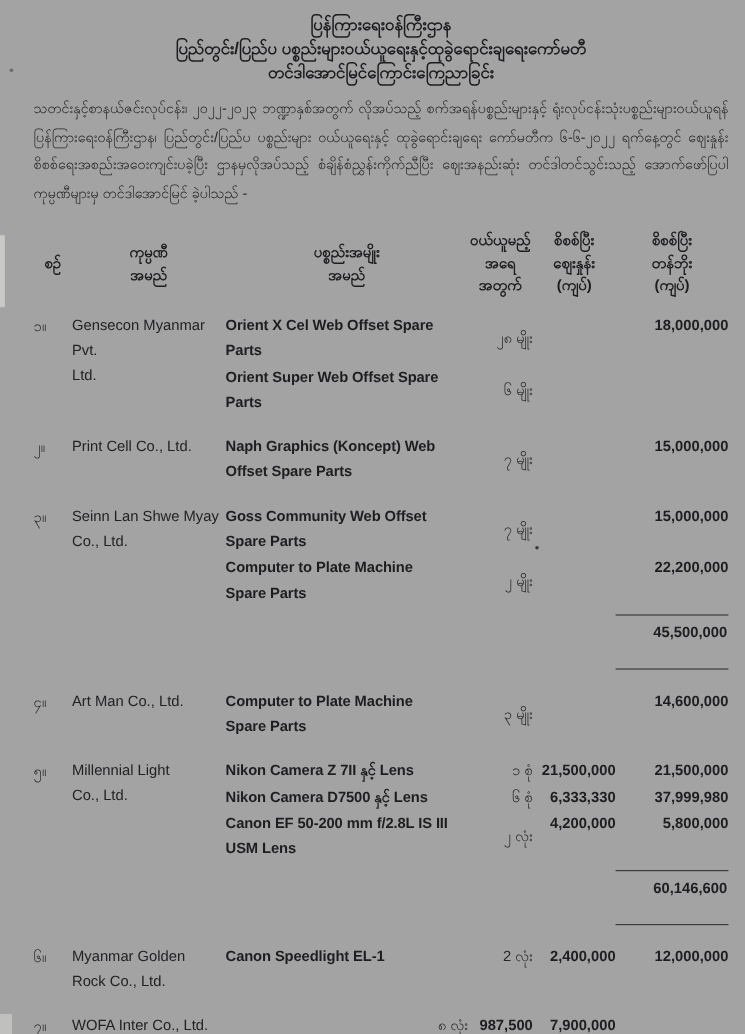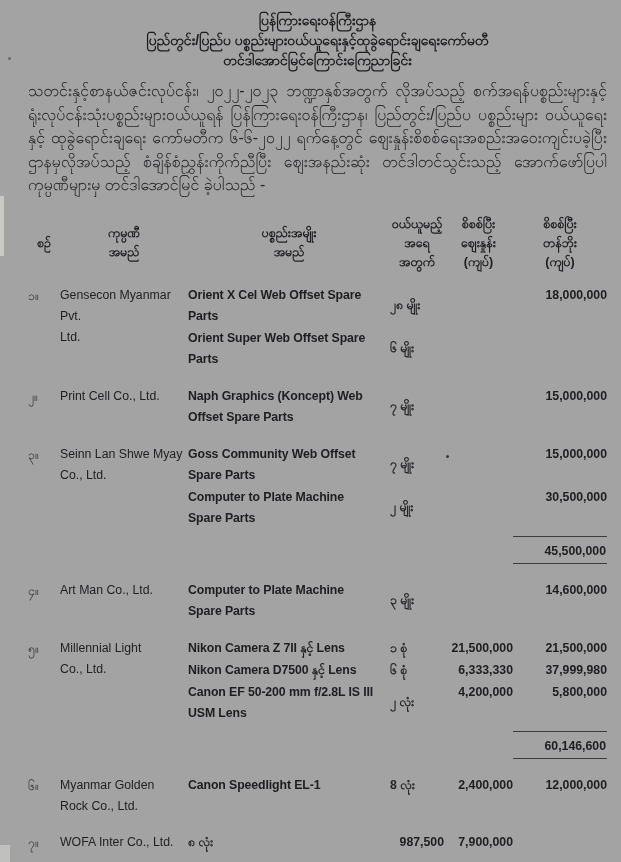--- a/index.html
+++ b/index.html
@@ -12,21 +12,21 @@
     font-family:"Liberation Sans", sans-serif;
     overflow:hidden;
     box-sizing:border-box;
     padding:10px 14px 0 28px;
   }
   
   .title-block{text-align:center;font-weight:bold;color:#1c1c20;}
   .title-line{font-size:14px;line-height:20px;}
   .para{
     margin-top:9px;
-    font-size:16px;line-height:23.5px;
+    font-size:12px;line-height:23.5px;
     text-align:justify;
     color:#26262a;
   }
   
   .thead{
     display:grid;
     grid-template-columns:32px 128px 202px 54px 69px 94px;
     margin-top:18px;
     font-weight:bold;color:#1d1d21;
     font-size:12.5px;line-height:19px;
@@ -43,28 +43,28 @@
   }
   .c-no{padding-top:1px;color:#2a2a2e;}
   .c-company{color:#222226;}
   .c-items{}
   .item-line{
     display:grid;
     grid-template-columns:202px 54px 69px 94px;
     margin-bottom:1px;
   }
   .c-item{font-weight:bold;color:#1e1e22;padding-right:10px;letter-spacing:-0.1px;}
-  .c-qty{text-align:left;align-self:center;white-space:nowrap;color:#26262a;font-weight:bold;}
+  .c-qty{text-align:right;align-self:center;white-space:nowrap;color:#26262a;}
   .c-price{text-align:right;align-self:start;font-weight:bold;color:#1e1e22;}
   .c-value{text-align:right;align-self:start;font-weight:bold;color:#1e1e22;}
   .subtotal-line{margin-top:7px;}
   .c-value.subtotal{
     border-top:1.5px solid #3c3c40;
     border-bottom:1.5px solid #3c3c40;
-    padding:4px 1px 1px 1px;
+    padding:4px 1px 19px 1px;
   }
   
   .speck{position:absolute;background:#6a6a68;border-radius:50%;}
   .speck.s1{left:8px;top:57px;width:3px;height:3px;}
   .speck.s2{left:446px;top:455px;width:3px;height:3px;background:#3a3a3a;}
   .smudge{position:absolute;left:0;top:196px;width:4px;height:60px;background:#d8d8d4;opacity:.7;}
   .smudge2{position:absolute;left:0;top:845px;width:10px;height:17px;background:#d4d4d0;opacity:.6;}
 </style>
 </head>
 <body>
@@ -158,21 +158,21 @@
           <div class="item-line">
             <div class="c-item">Goss Community Web Offset Spare Parts</div>
             <div class="c-qty">၇ မျိုး</div>
             <div class="c-price"></div>
             <div class="c-value">15,000,000</div>
           </div>
           <div class="item-line">
             <div class="c-item">Computer to Plate Machine Spare Parts</div>
             <div class="c-qty">၂ မျိုး</div>
             <div class="c-price"></div>
-            <div class="c-value">30,500,000</div>
+            <div class="c-value">22,200,000</div>
           </div>
           <div class="item-line subtotal-line">
             <div class="c-item"></div>
             <div class="c-qty"></div>
             <div class="c-price"></div>
             <div class="c-value subtotal">45,500,000</div>
           </div>
         </div>
       </div>
       <div class="trow">
@@ -224,21 +224,21 @@
       </div>
       <div class="trow">
         <div class="c-no">၆။</div>
         <div class="c-company">
           <div>Myanmar Golden</div>
           <div>Rock Co., Ltd.</div>
         </div>
         <div class="c-items">
           <div class="item-line">
             <div class="c-item">Canon Speedlight EL-1</div>
-            <div class="c-qty">8 လုံး</div>
+            <div class="c-qty">2 လုံး</div>
             <div class="c-price">2,400,000</div>
             <div class="c-value">12,000,000</div>
           </div>
         </div>
       </div>
       <div class="trow">
         <div class="c-no">၇။</div>
         <div class="c-company">
           <div>WOFA Inter Co., Ltd.</div>
         </div>

